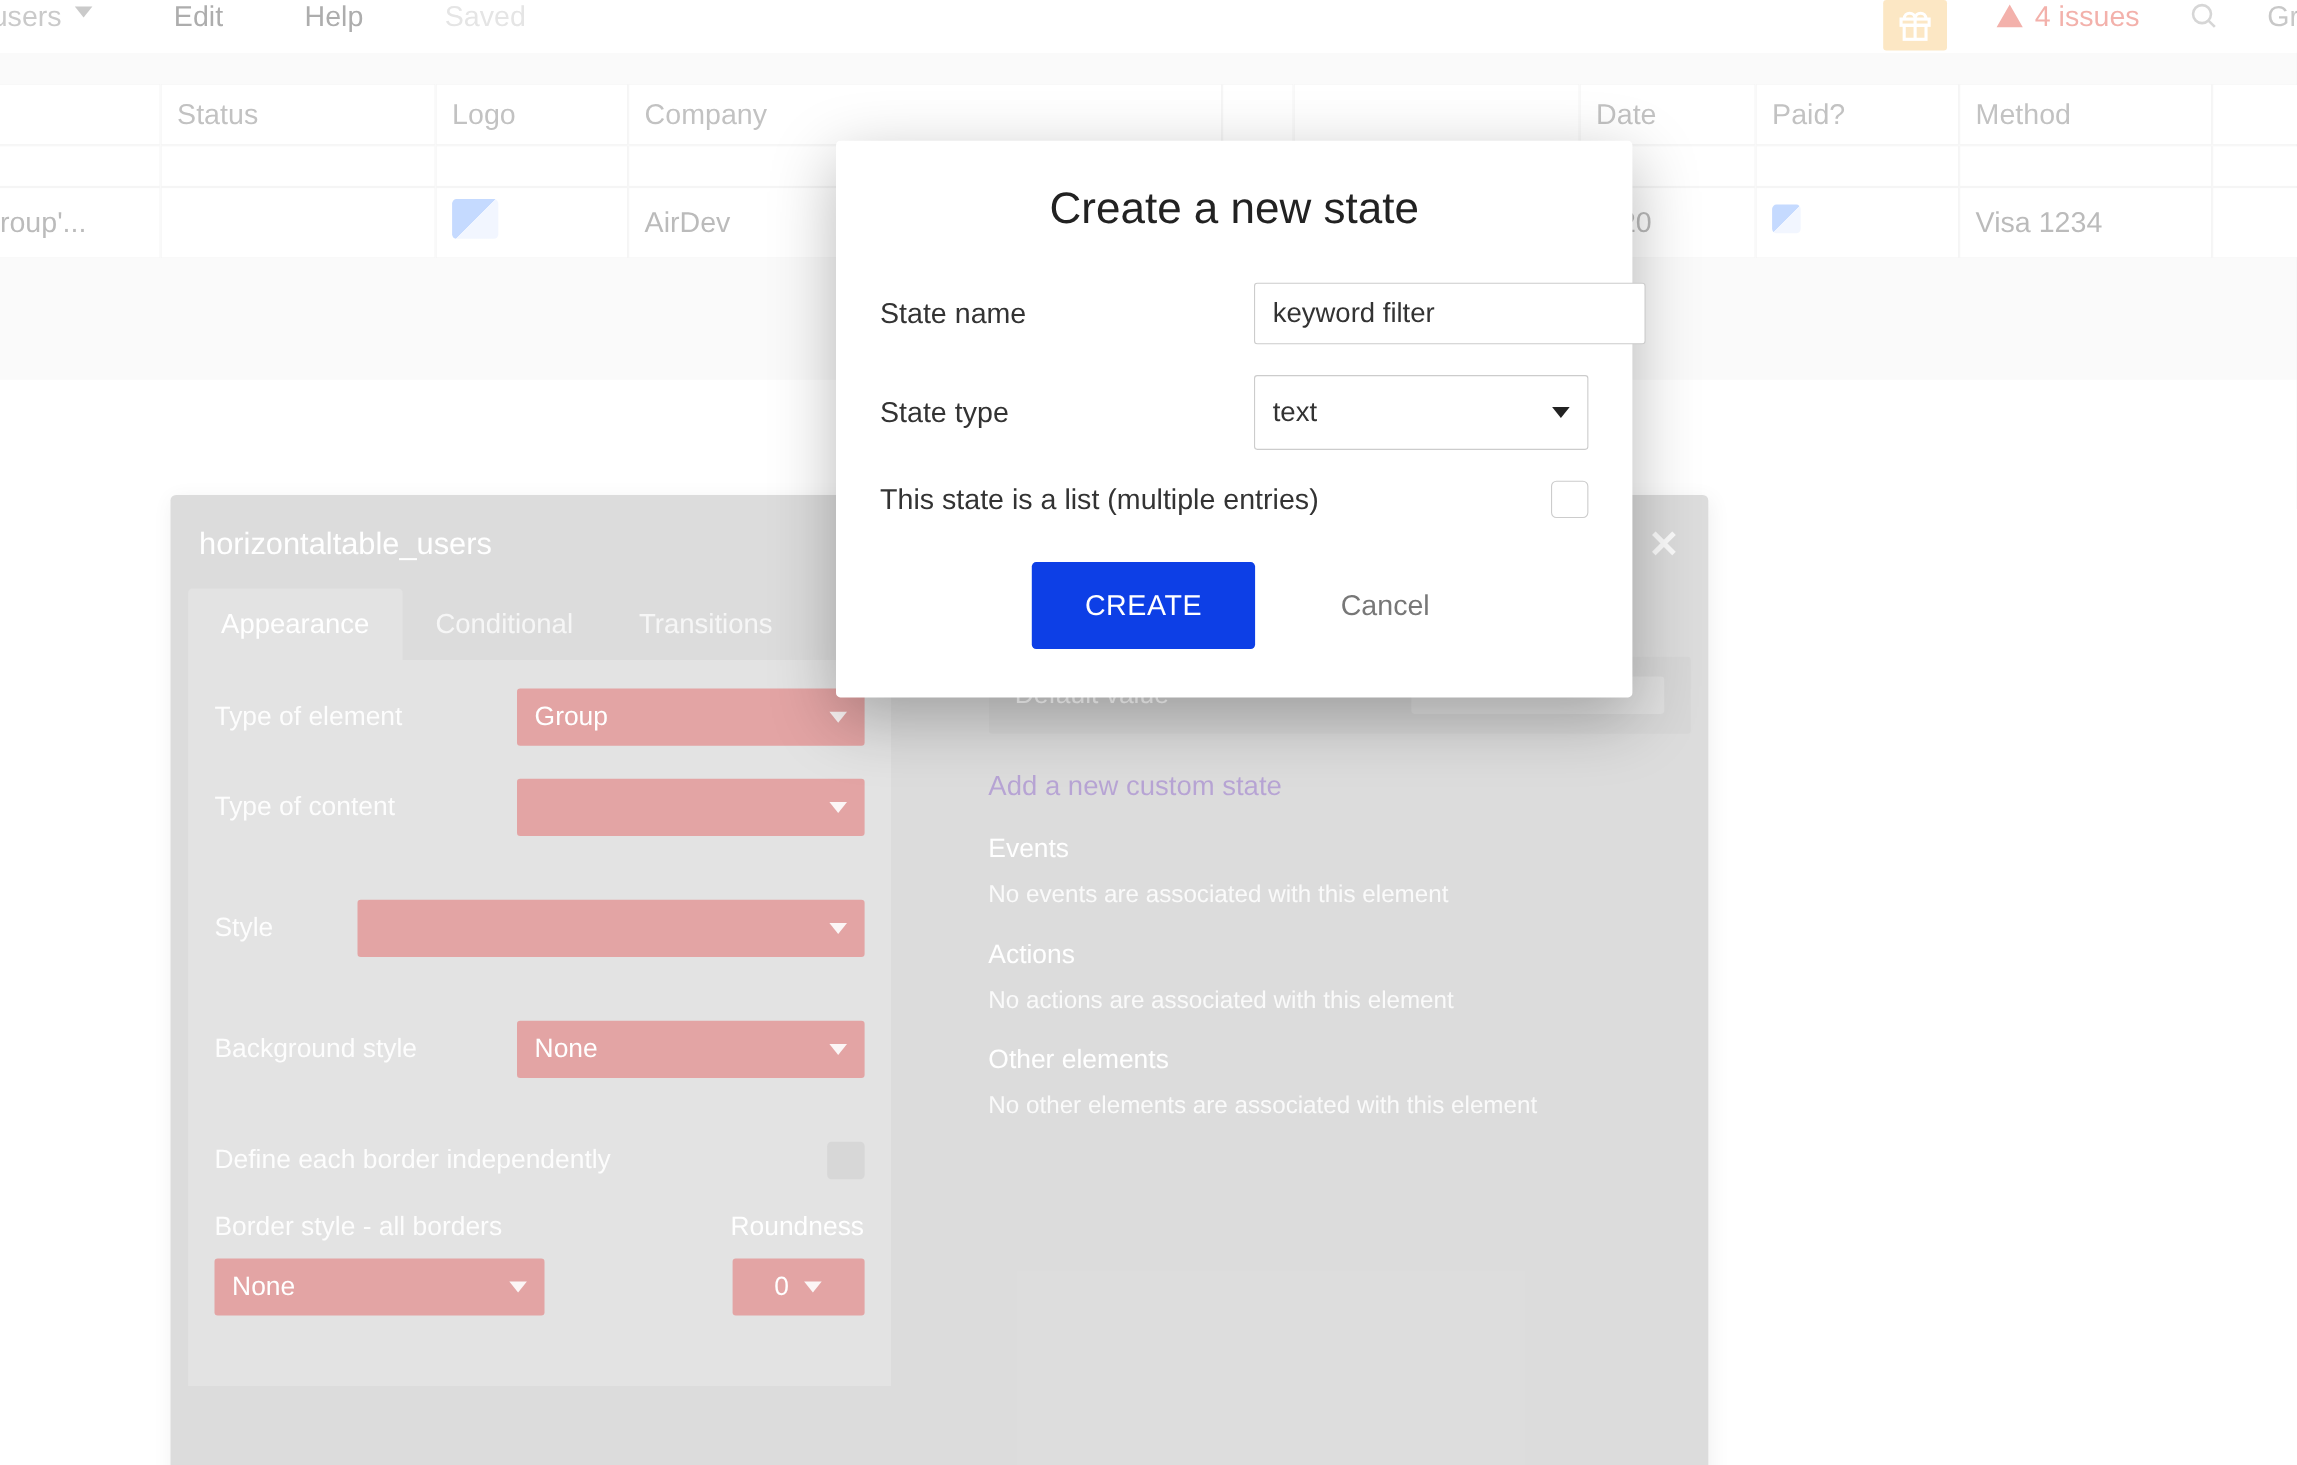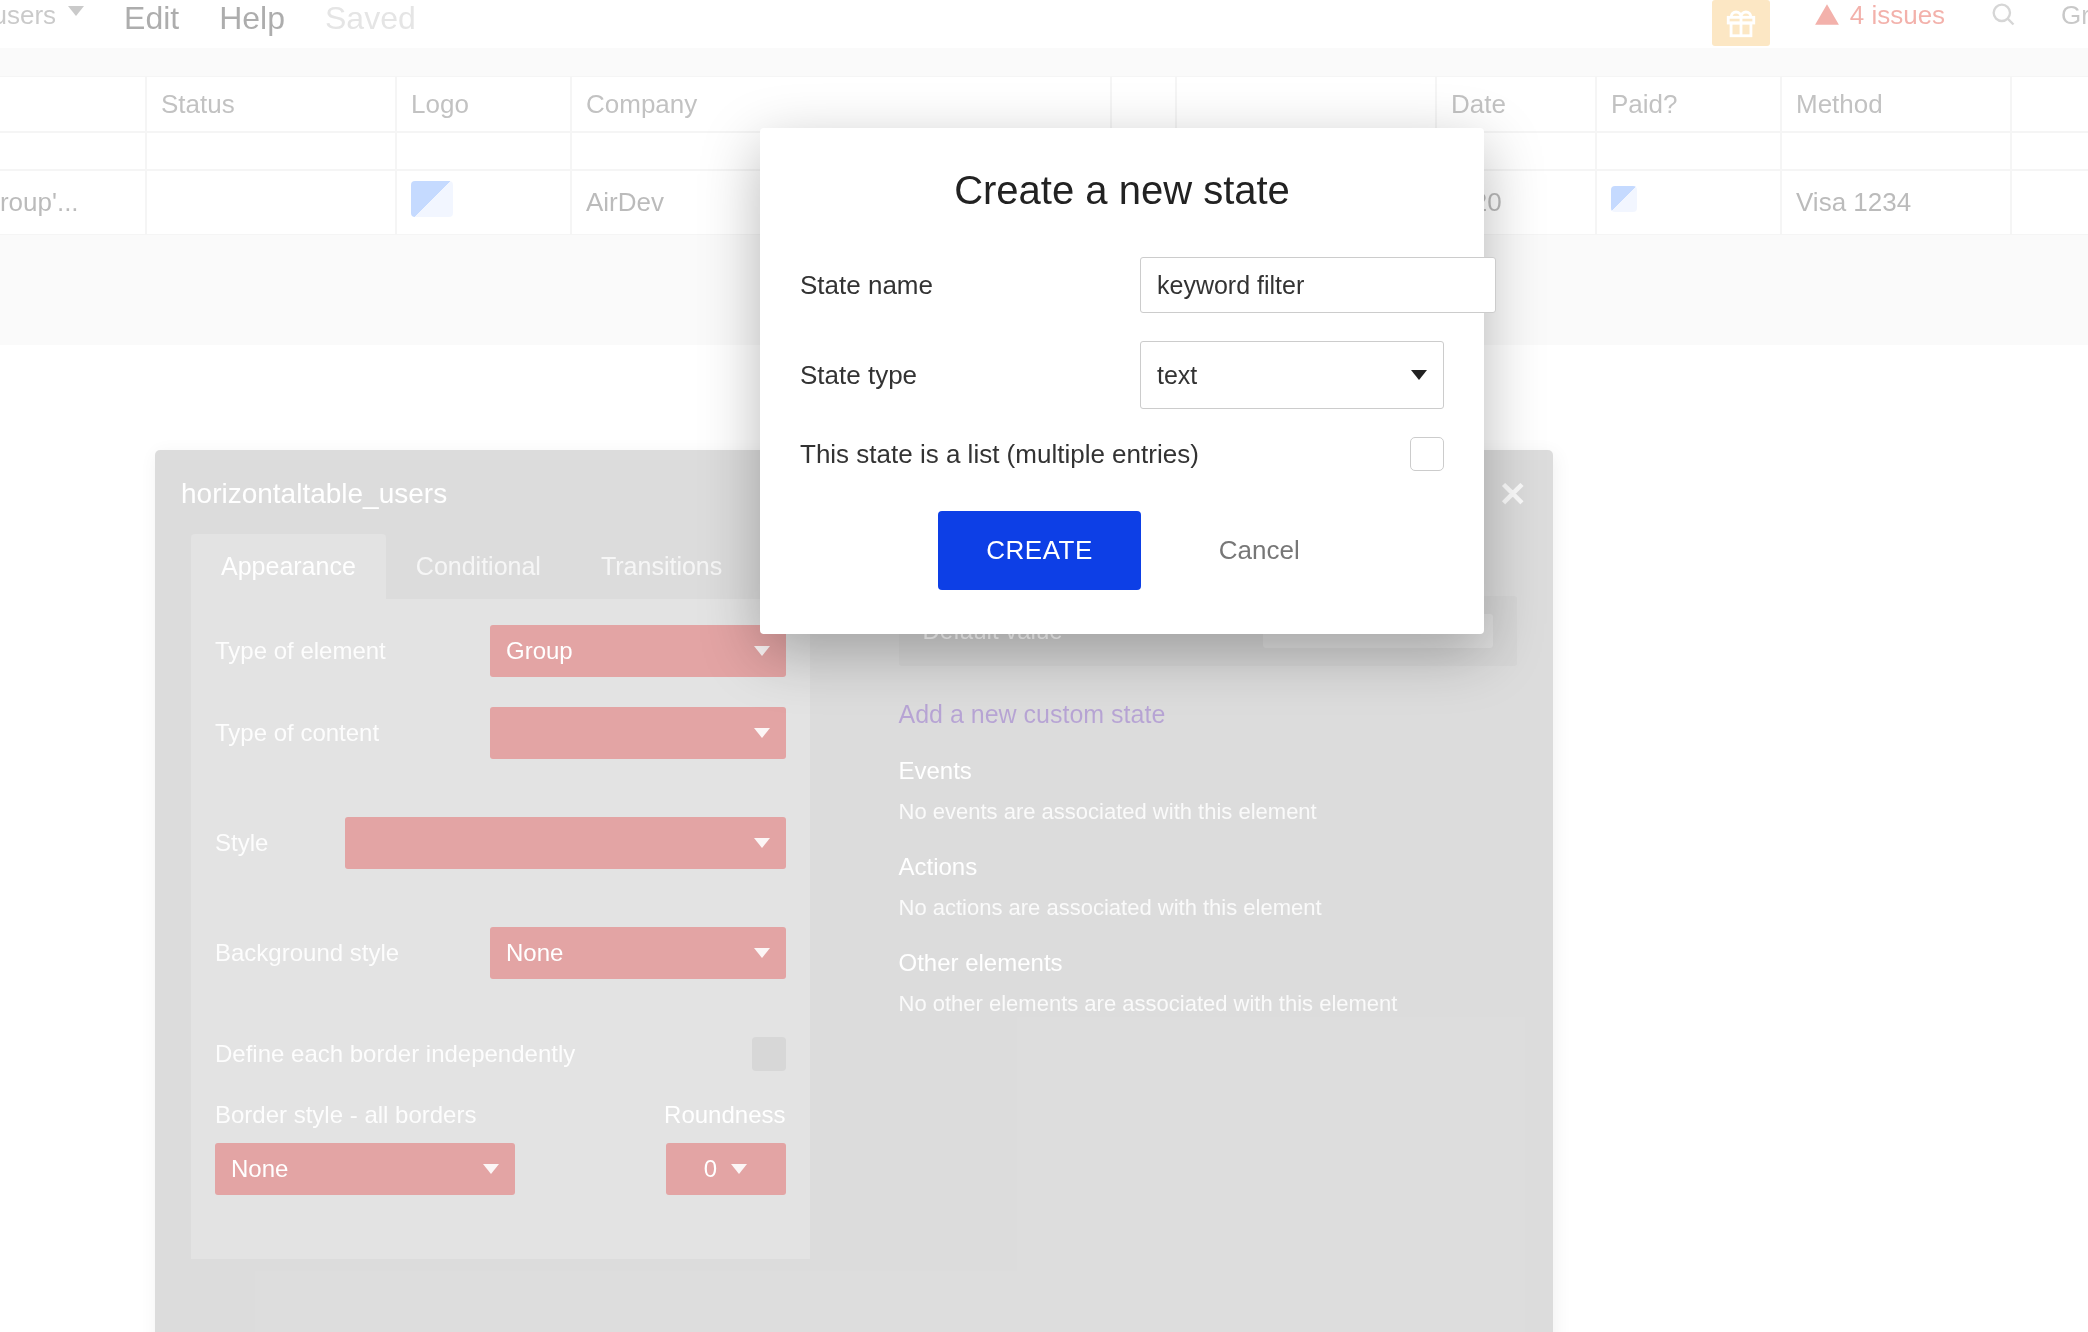--- a/index.html
+++ b/index.html
@@ -37,21 +37,21 @@
     padding:0 8px;
     background:#fff;
   }
   .page-dd {
     display:flex; align-items:flex-start; gap:12px;
     color:#7a7a7a; font-size:26px;
     margin-right:40px;
     margin-left:-30px;
   }
   .page-dd .chev { margin-top:6px; }
-  .top-menu-item { margin-right:40px; color:#333; font-size:32px; }
+  .top-menu-item { margin-right:40px; color:#333; font-size:26px;margin-left:34px; }
   .saved { color:#bdbdbd; }
   .top-right { margin-left:auto; display:flex; align-items:flex-start; gap:44px; padding-right:0; }
   .gift-btn {
     width:58px; height:46px; background:#f7c36b; border-radius:3px;
     display:flex; align-items:center; justify-content:center;
     color:#fff;
   }
   .issues { display:flex; align-items:flex-start; gap:10px;
     color:var(--accent-warn); font-size:26px; }
   .issues svg { margin-top:2px; }
@@ -104,21 +104,21 @@
   }
   .editor-header {
     display:flex; align-items:center;
     padding:24px 26px 20px 26px;
     font-size:28px;
   }
   .editor-title { flex:1; }
   .editor-header .hicon { margin-left:28px; opacity:0.9; }
   .hicon.close { font-size:34px; font-weight:700; }
 
-  .editor-body { display:flex; gap:89px; padding:0 36px; }
+  .editor-body { display:flex; gap:89px; padding:0 16px; }
   .ed-col { flex:1; min-width:0; }
 
   .tabs {
     display:flex;
     background:var(--panel-grey);
   }
   .tab {
     padding:18px 30px;
     font-size:25px;
     color:rgba(255,255,255,0.75);

